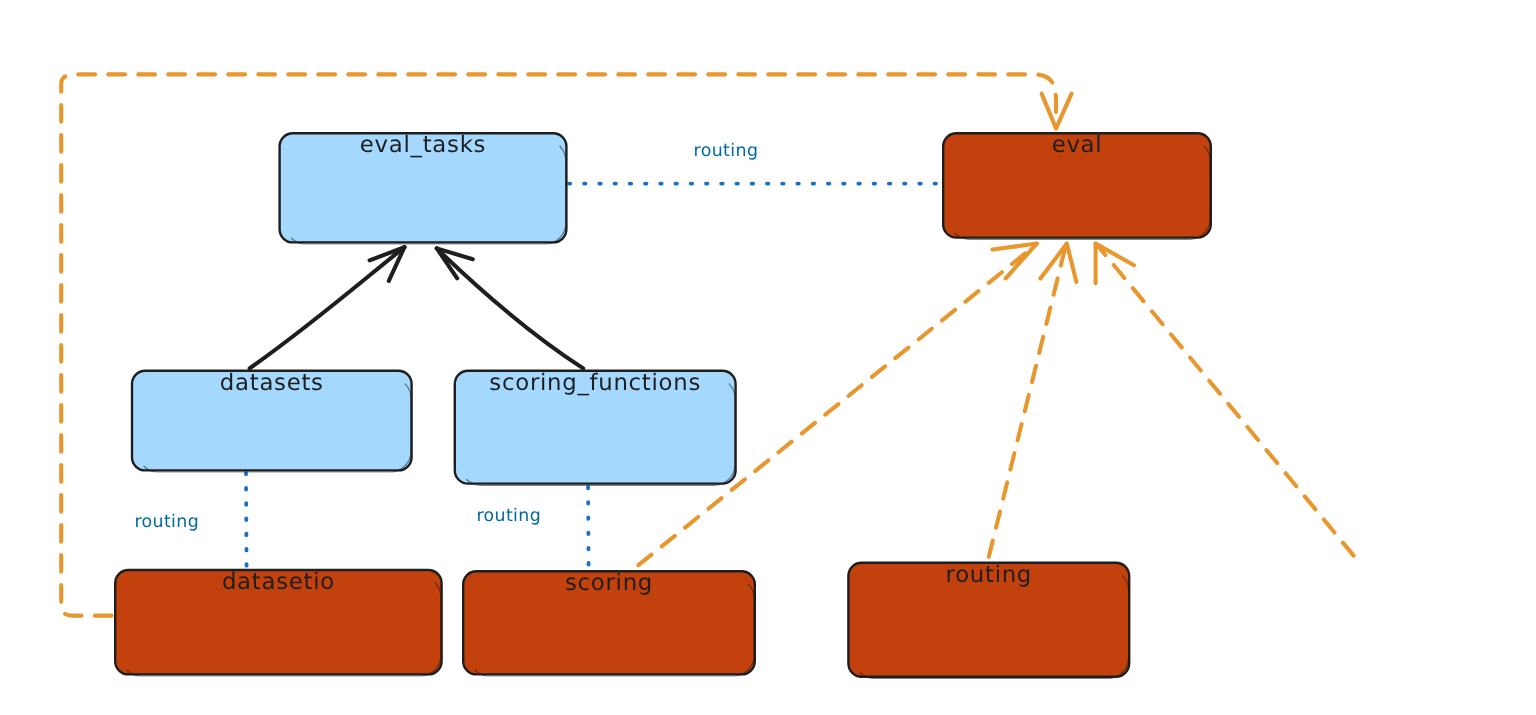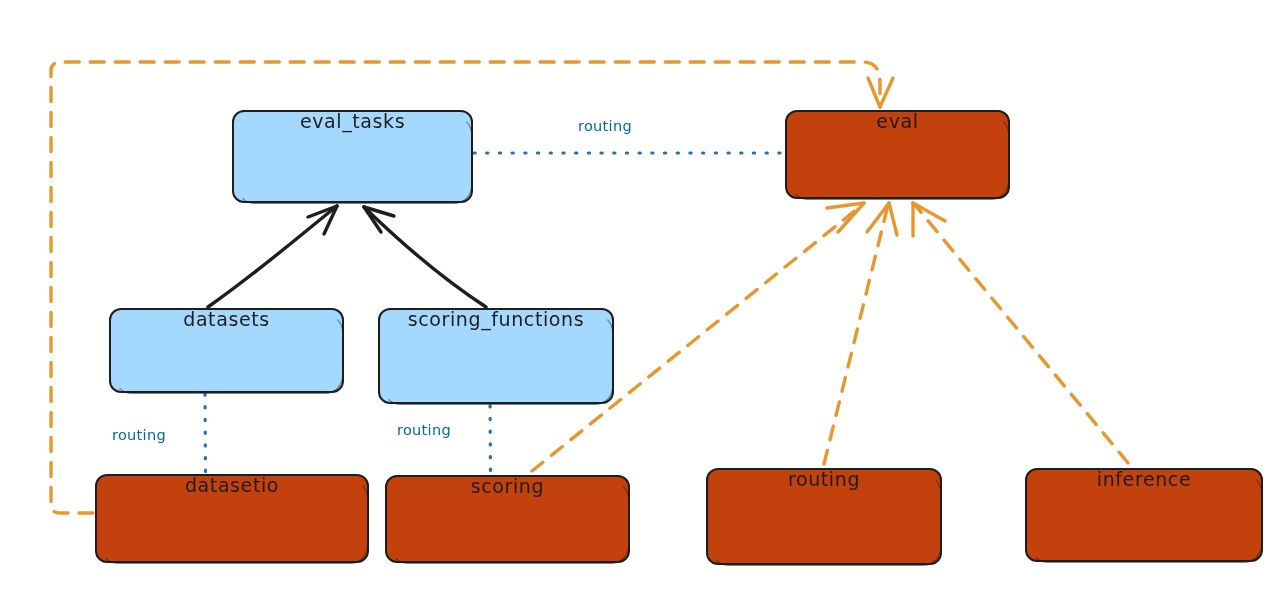--- a/index.html
+++ b/index.html
@@ -152,23 +152,20 @@
   </div>
 
   <div class="node green" style="left:385px; top:475px; width:245px; height:88px;">
     <span class="node-label">scoring</span>
   </div>
 
   <div class="node green" style="left:706px; top:468px; width:236px; height:97px;">
     <span class="node-label">routing</span>
   </div>
 
-  <div class="node green" style="left:1025px; top:468px; width:238px; height:94px;">
-    <span class="node-label">inference</span>
-  </div>
 
   <div class="edge-label" style="left:578px; top:118px;">routing</div>
 
   <div class="edge-label" style="left:112px; top:427px;">routing</div>
 
   <div class="edge-label" style="left:397px; top:422px;">routing</div>
 
 </div>
 
 </body></html>

